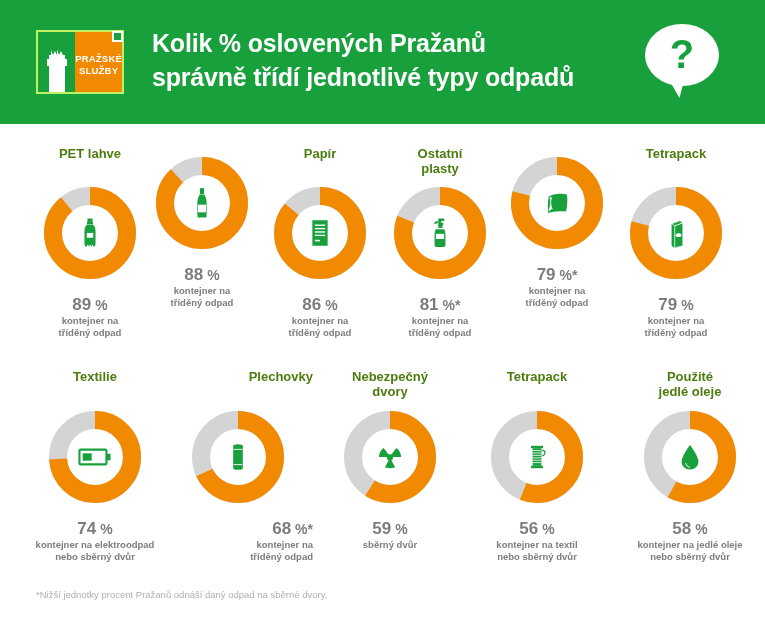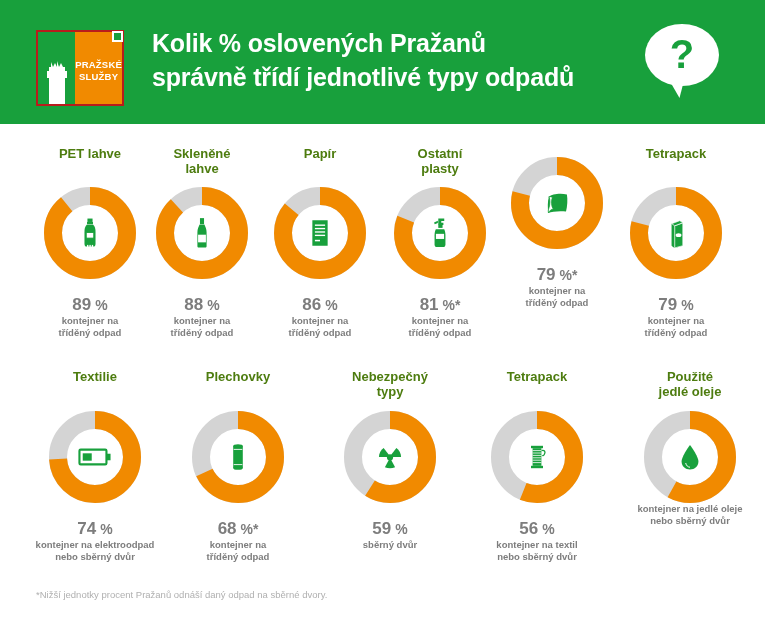--- a/index.html
+++ b/index.html
@@ -11,22 +11,22 @@
   }
   .page { position: relative; width: 765px; height: 624px; background: #ffffff; }
 
   
   .header {
     position: absolute; left: 0; top: 0; width: 765px; height: 124px;
     background: #18a03c;
   }
   .logo {
     position: absolute; left: 36px; top: 30px;
-    width: 88px; height: 76px;
-    border: 2px solid #b91c1c;
+    width: 88px; height: 64px;
+    border: 2px solid #bef264;
     display: flex;
   }
   .logo-left {
     width: 38px; height: 100%;
     background: #18a03c;
     position: relative;
     display: flex; align-items: flex-end; justify-content: center;
   }
   .logo-silhouette { width: 26px; height: 46px; display: block; }
   .logo-right {
@@ -162,22 +162,20 @@
                 <rect x="22.1" y="34" width="1.6" height="3" fill="#ffffff"></rect>
               </g>
             </svg>
           </div>
         </div>
         <div class="pct"><span>89</span><span class="unit"> %</span></div>
         <div class="desc">kontejner na
 tříděný odpad</div>
       </div>
       <div class="cell" style="left: 146px; top: 22px; width: 112px;">
-        <div class="cell-title">Skleněné
-lahve</div>
         <div class="donut-wrap" style="width: 92px; height: 92px; margin-top: 11px;">
           <svg class="donut" width="92" height="92" viewBox="0 0 92 92">
             <circle cx="46" cy="46" r="37" fill="none" stroke="#d4d4d4" stroke-width="18"></circle>
             <circle cx="46" cy="46" r="37" fill="none" stroke="#f18a00" stroke-width="18" stroke-dasharray="204.58051360176734 27.89734276387736" transform="rotate(-90 46 46)"></circle>
           </svg>
           <div class="icon-center">
             <svg viewBox="0 0 40 40" width="34" height="34">
               <g fill="#18a03c">
                 <rect x="17.6" y="2.5" width="4.8" height="7"></rect>
                 <path d="M17.2 10 C16 13 14.6 15 14.6 19 L14.6 35.5 C14.6 36.6 15.2 37 16.2 37 L23.8 37 C24.8 37 25.4 36.6 25.4 35.5 L25.4 19 C25.4 15 24 13 22.8 10 Z"></path>
@@ -296,21 +294,21 @@
               </g>
               <rect x="36.5" y="10" width="4.5" height="8" fill="#18a03c"></rect>
               <rect x="7" y="9.5" width="11" height="9" fill="#18a03c"></rect>
             </svg>
           </div>
         </div>
         <div class="pct"><span>74</span><span class="unit"> %</span></div>
         <div class="desc">kontejner na elektroodpad
 nebo sběrný dvůr</div>
       </div>
-      <div class="cell" style="left: 163px; top: 245px; width: 150px;">
+      <div class="cell" style="left: 163px; top: 245px; width: 150px; text-align: right;">
         <div class="cell-title">Plechovky</div>
         <div class="donut-wrap" style="width: 92px; height: 92px; margin-top: 27px;">
           <svg class="donut" width="92" height="92" viewBox="0 0 92 92">
             <circle cx="46" cy="46" r="37" fill="none" stroke="#d4d4d4" stroke-width="18"></circle>
             <circle cx="46" cy="46" r="37" fill="none" stroke="#f18a00" stroke-width="18" stroke-dasharray="158.08494232863842 74.39291403700628" transform="rotate(-90 46 46)"></circle>
           </svg>
           <div class="icon-center">
             <svg viewBox="0 0 40 40" width="32" height="32">
               <g fill="#18a03c">
                 <rect x="14" y="6" width="12" height="28" rx="1.5"></rect>
@@ -323,21 +321,21 @@
               </g>
             </svg>
           </div>
         </div>
         <div class="pct"><span>68</span><span class="unit"> %*</span></div>
         <div class="desc">kontejner na
 tříděný odpad</div>
       </div>
       <div class="cell" style="left: 315px; top: 245px; width: 150px;">
         <div class="cell-title">Nebezpečný
-typy</div>
+dvory</div>
         <div class="donut-wrap" style="width: 92px; height: 92px; margin-top: 12px;">
           <svg class="donut" width="92" height="92" viewBox="0 0 92 92">
             <circle cx="46" cy="46" r="37" fill="none" stroke="#d4d4d4" stroke-width="18"></circle>
             <circle cx="46" cy="46" r="37" fill="none" stroke="#f18a00" stroke-width="18" stroke-dasharray="137.16193525573036 95.31592110991434" transform="rotate(-90 46 46)"></circle>
           </svg>
           <div class="icon-center">
             <svg viewBox="0 0 40 40" width="34" height="34">
               <g fill="#18a03c">
                 <path d="M20 19 L12.5 9.5 C9 12 7 16 7 20 L19 20 Z"></path>
                 <path d="M20 19 L27.5 9.5 C31 12 33 16 33 20 L21 20 Z"></path>
@@ -388,19 +386,20 @@
             <circle cx="46" cy="46" r="37" fill="none" stroke="#d4d4d4" stroke-width="18"></circle>
             <circle cx="46" cy="46" r="37" fill="none" stroke="#f18a00" stroke-width="18" stroke-dasharray="134.8371566920739 97.6406996735708" transform="rotate(-90 46 46)"></circle>
           </svg>
           <div class="icon-center">
             <svg viewBox="0 0 40 40" width="32" height="32">
               <path d="M20 5 C20 5 9.5 19 9.5 25.5 C9.5 31.5 14.2 35.5 20 35.5 C25.8 35.5 30.5 31.5 30.5 25.5 C30.5 19 20 5 20 5 Z" fill="#18a03c"></path>
               <path d="M14.6 27.5 C15.4 31 17.4 32.6 20 32.8" fill="none" stroke="#ffffff" stroke-width="1.2"></path>
             </svg>
           </div>
         </div>
+        <div class="pct"><span>58</span><span class="unit"> %</span></div>
         <div class="desc">kontejner na jedlé oleje
 nebo sběrný dvůr</div>
       </div>
     </div>
 
   <div class="footnote">*Nižší jednotky procent Pražanů odnáší daný odpad na sběrné dvory.</div>
 </div>
 
 </body></html>

